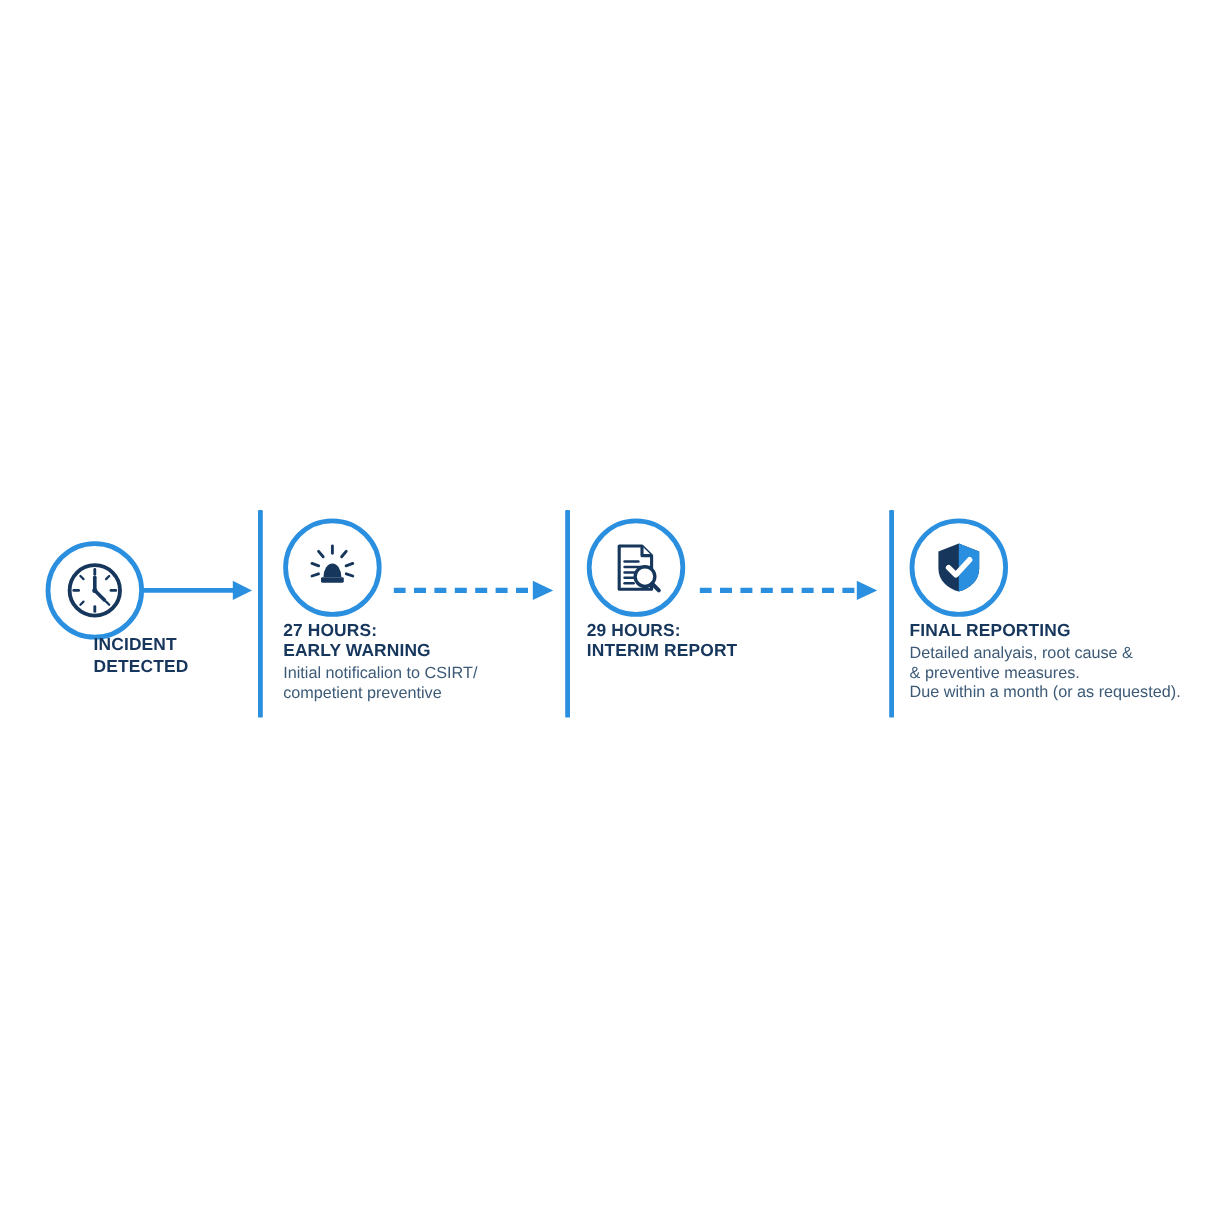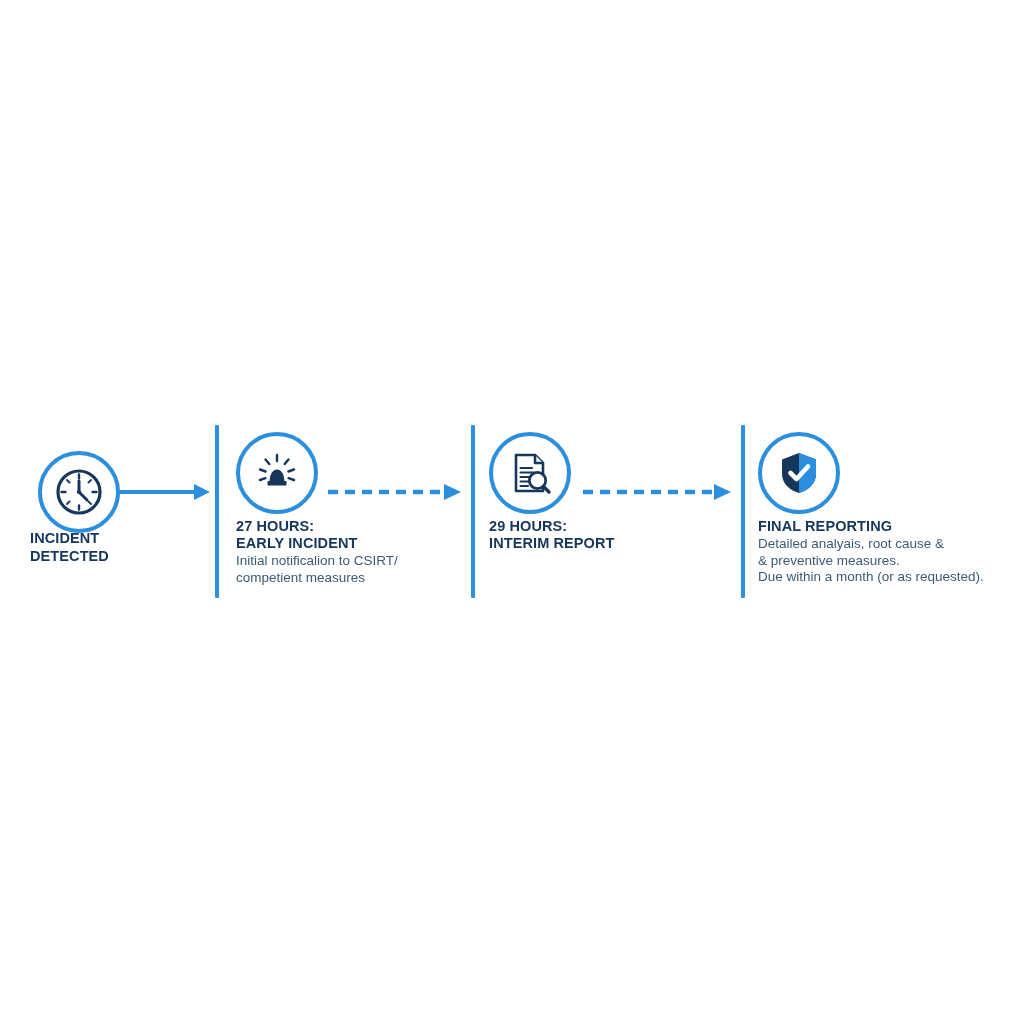--- a/index.html
+++ b/index.html
@@ -73,21 +73,21 @@
     font-size: 13.5px;
     line-height: 16.5px;
     color: #3C5A77;
     white-space: pre-line;
     margin-top: 1px;
   }
 
   
   #stage-1 .circle { left: 38px; top: 451px; }
   #stage-1 .labels { left: 30px; top: 529px; text-align: left; }
-  #stage-1 .title { line-height: 18px; white-space: pre-line; }
+  #stage-1 .title { line-height: 18px; white-space: pre-line; margin-left: 48px; }
 
   
   .connector {
     position: absolute;
     height: 24px;
     top: 480px;
   }
   .connector svg { display: block; }
 
   
@@ -159,23 +159,23 @@
           <line x1="9" y1="22.5" x2="14.6" y2="24.5" stroke="#17365C" stroke-width="2.4" stroke-linecap="round"></line>
           <line x1="43" y1="22.5" x2="37.4" y2="24.5" stroke="#17365C" stroke-width="2.4" stroke-linecap="round"></line>
           <line x1="9" y1="33" x2="14.4" y2="31.2" stroke="#17365C" stroke-width="2.4" stroke-linecap="round"></line>
           <line x1="43" y1="33" x2="37.6" y2="31.2" stroke="#17365C" stroke-width="2.4" stroke-linecap="round"></line>
         </svg>
       </span>
     </div>
 
     <div class="labels">
       <div class="eyebrow">27 HOURS:</div>
-      <div class="title">EARLY INCIDENT</div>
+      <div class="title">EARLY WARNING</div>
       <div class="desc">Initial notificalion to CSIRT/
-competient measures</div>
+competient preventive</div>
     </div>
 
     <div class="connector" style="left:328px;">
       <svg width="133" height="24" viewBox="0 0 133 24">
         <line x1="0" y1="12" x2="117" y2="12" stroke="#2B8FE0" stroke-width="4.4" stroke-dasharray="10 7"></line>
         <polygon points="116,4 133,12 116,20" fill="#2B8FE0"></polygon>
       </svg>
     </div>
   </div>
 

